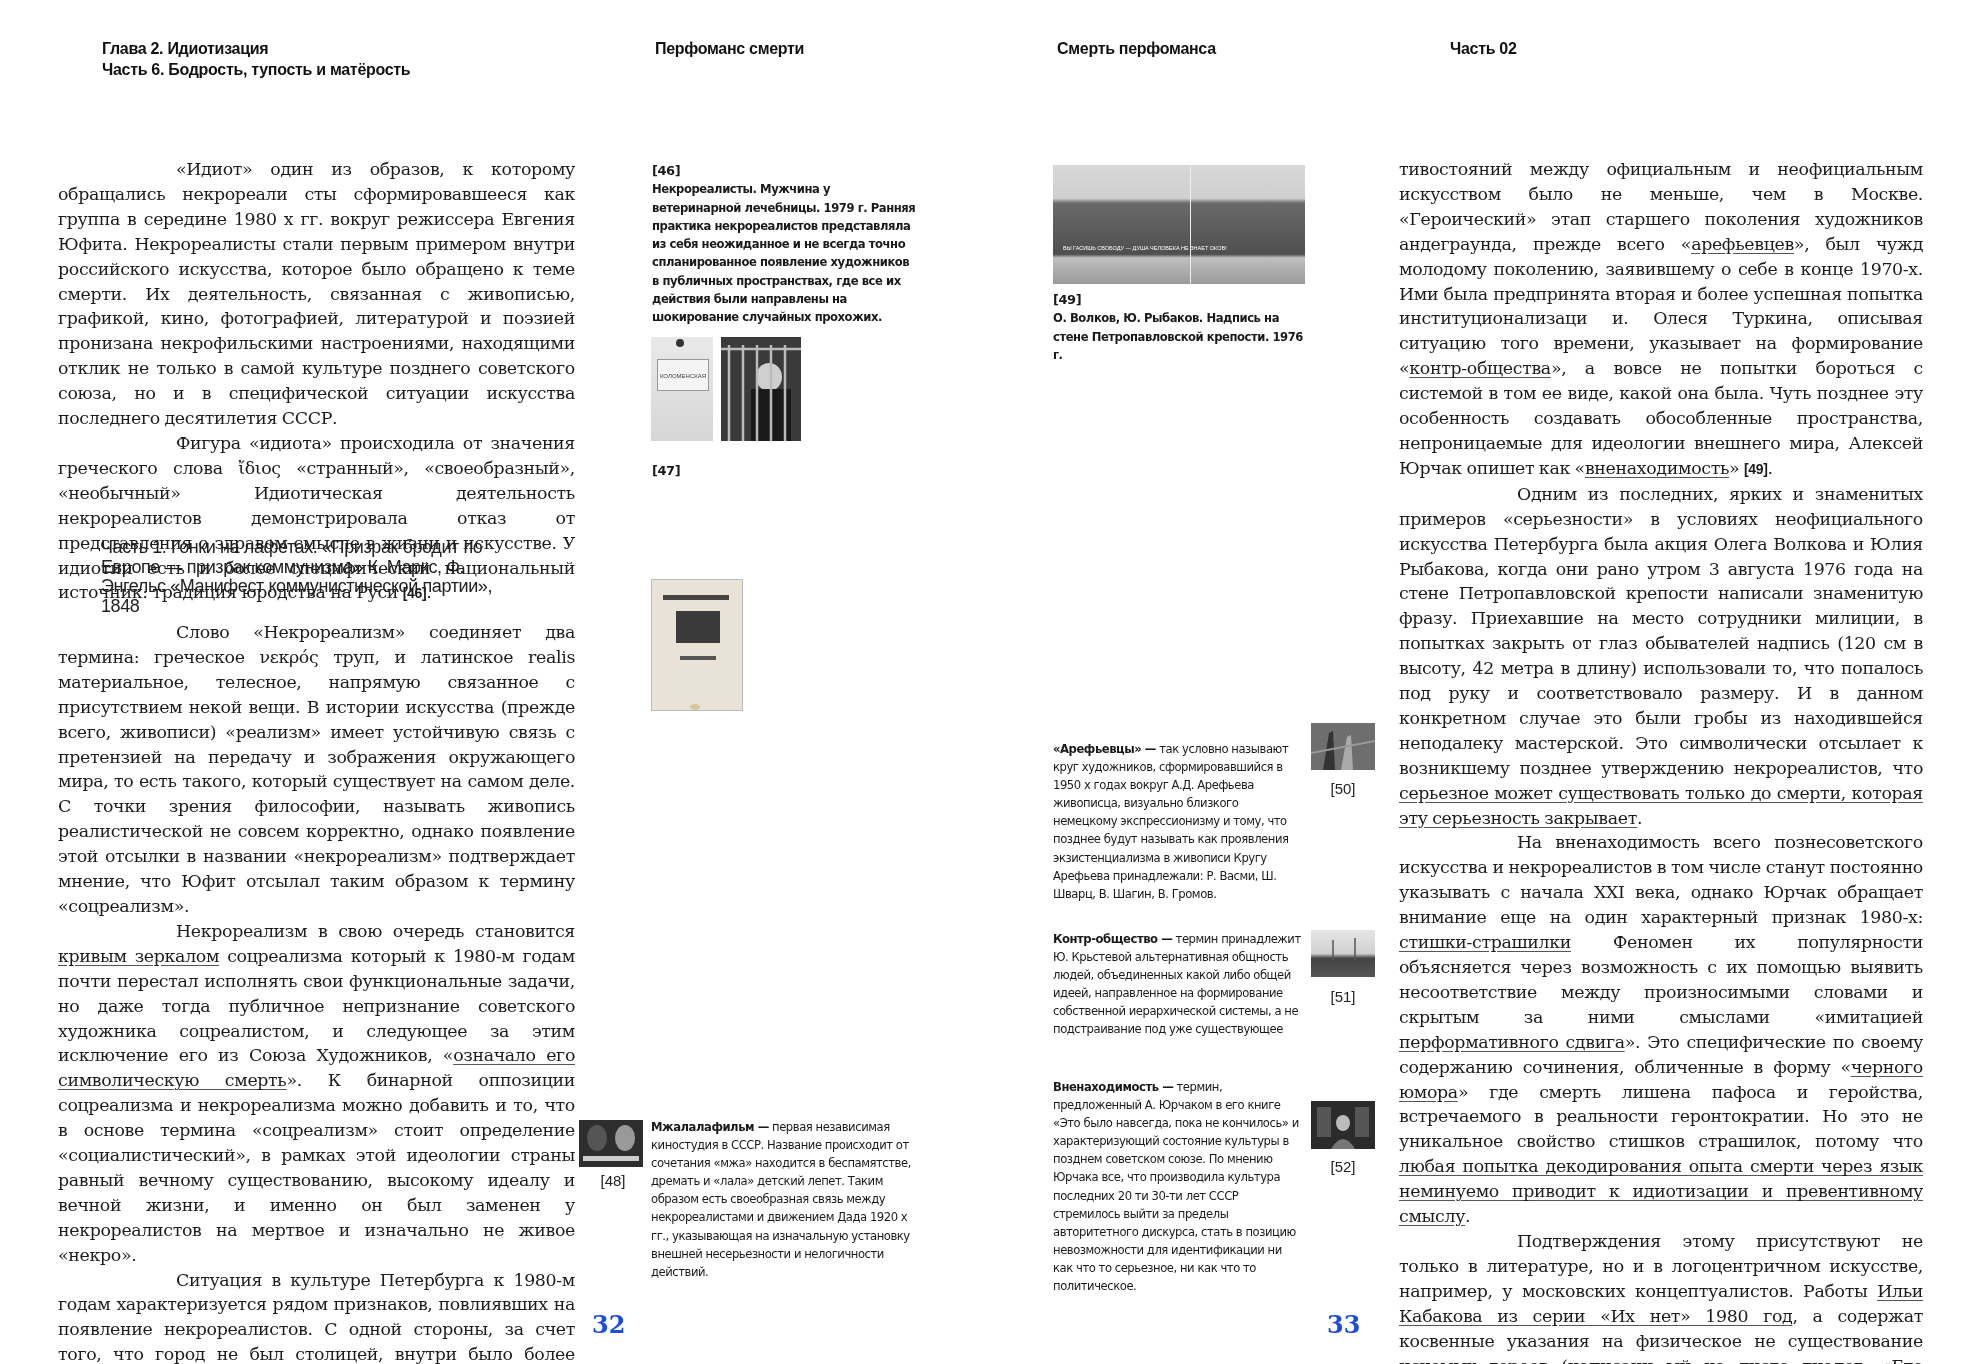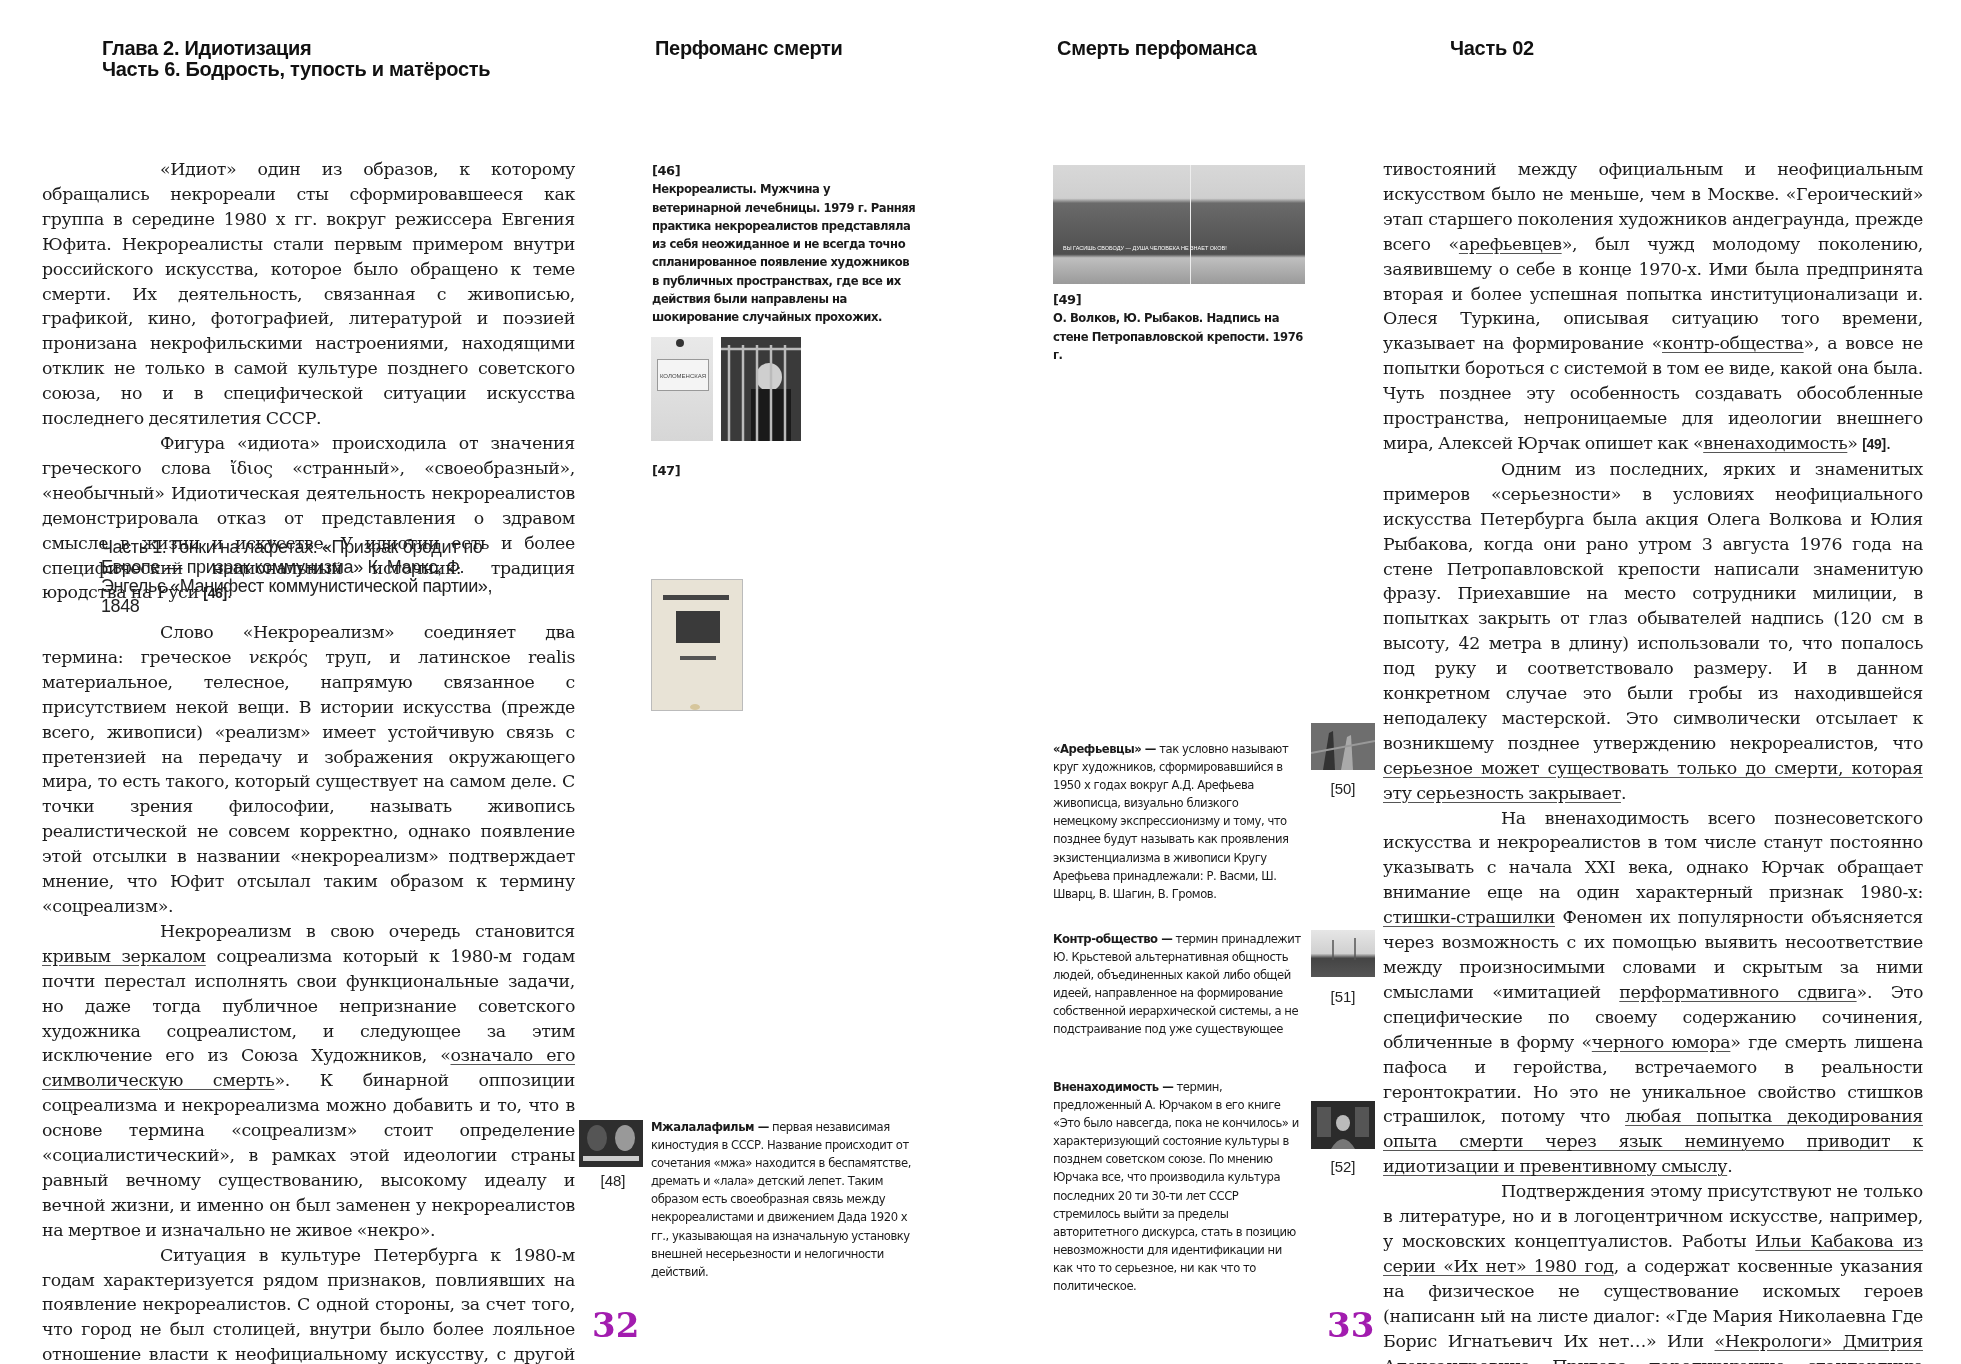--- a/index.html
+++ b/index.html
@@ -1,31 +1,31 @@
 <!DOCTYPE html>
 <html><head>
 <meta charset="utf-8">
 <style>
   * { box-sizing: border-box; margin: 0; padding: 0; }
   html, body { width: 1961px; height: 1364px; background: #ffffff; overflow: hidden; }
   body { position: relative; color: #1a1a1a; font-family: "DejaVu Serif", serif; }
   .abs { position: absolute; }
-  .hdr { font-family: "Liberation Sans", sans-serif; font-weight: bold; font-size: 20px; line-height: 21px; color: #111; letter-spacing: -0.3px; }
+  .hdr { font-family: "Liberation Sans", sans-serif; font-weight: bold; font-size: 16px; line-height: 21px; color: #111; letter-spacing: -0.3px; }
   .body-col { font-family: "DejaVu Serif", serif; font-size: 17.4px; line-height: 24.9px; text-align: justify; color: #1c1c1c; letter-spacing: -0.35px; word-spacing: -0.5px; }
-  .body-col p { text-indent: 118px; }
+  .body-col p { text-indent: 118px; margin-left: 16px; }
   .body-col p.noindent { text-indent: 0; }
   .body-col u { text-decoration-color: #555; text-underline-offset: 3px; }
   .ref { font-family: "Liberation Sans", sans-serif; font-weight: bold; font-size: 14px; }
   .quote { font-family: "Liberation Sans", sans-serif; font-size: 18px; line-height: 19.5px; color: #222; letter-spacing: -0.4px; }
   .cap { font-family: "DejaVu Sans", sans-serif; font-size: 11.6px; line-height: 18.3px; font-weight: bold; color: #1a1a1a; letter-spacing: -0.45px; }
   .cap .num { display: block; font-size: 13px; }
   .gloss { font-family: "DejaVu Sans", sans-serif; font-size: 11.6px; line-height: 18.1px; color: #1a1a1a; letter-spacing: -0.45px; }
   .gloss b { font-weight: bold; }
   .fig-label { font-family: "Liberation Sans", sans-serif; font-size: 15px; color: #222; text-align: center; }
-  .pagenum { font-family: "DejaVu Serif", serif; font-weight: bold; font-size: 34px; line-height: 36px; color: #a21caf; text-align: center; }
+  .pagenum { font-family: "DejaVu Serif", serif; font-weight: bold; font-size: 24px; line-height: 36px; color: #1d4ed8; text-align: center; }
   .img { background: #888; overflow: hidden; }
 </style>
 </head>
 <body>
 
 <div class="abs hdr" style="left:102px; top:38px;">
   <div>Глава 2. Идиотизация</div>
   <div>Часть 6. Бодрость, тупость и матёрость</div>
 </div>
 <div class="abs hdr" style="left:655px; top:38px;">Перфоманс смерти</div>

